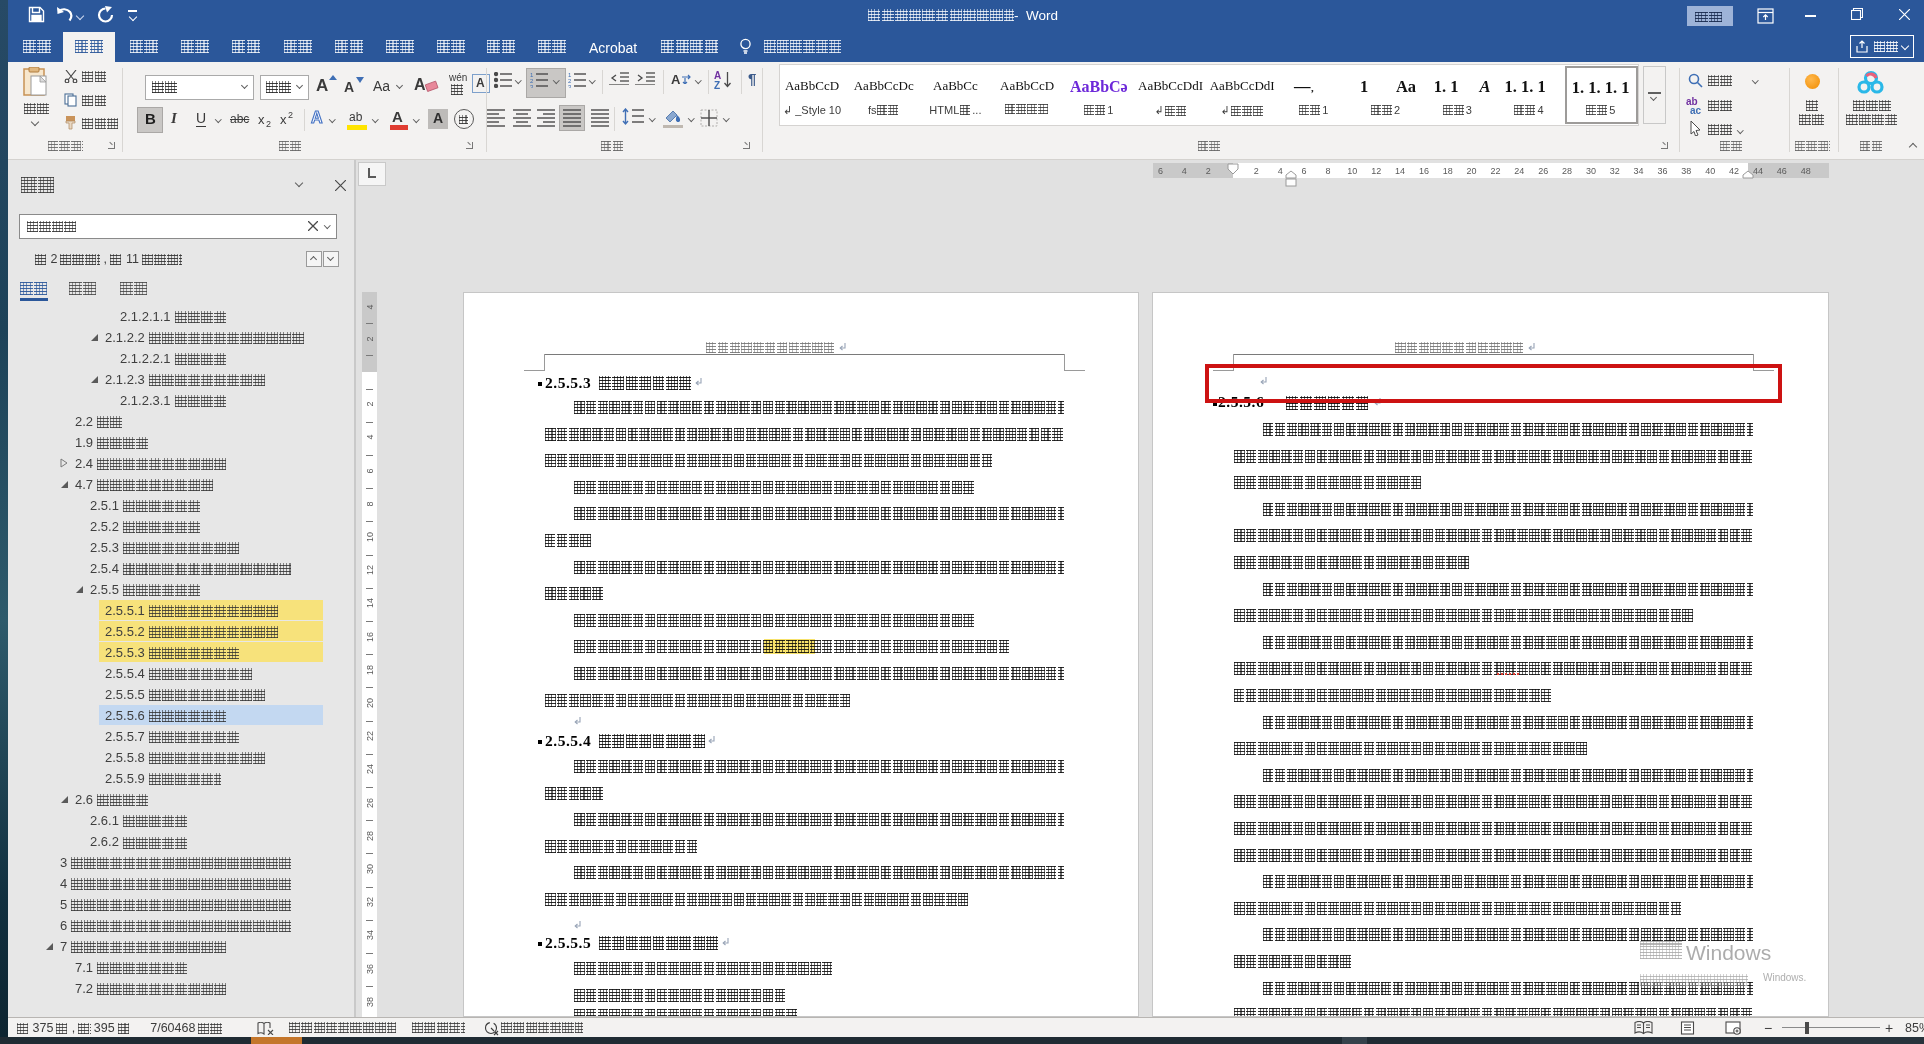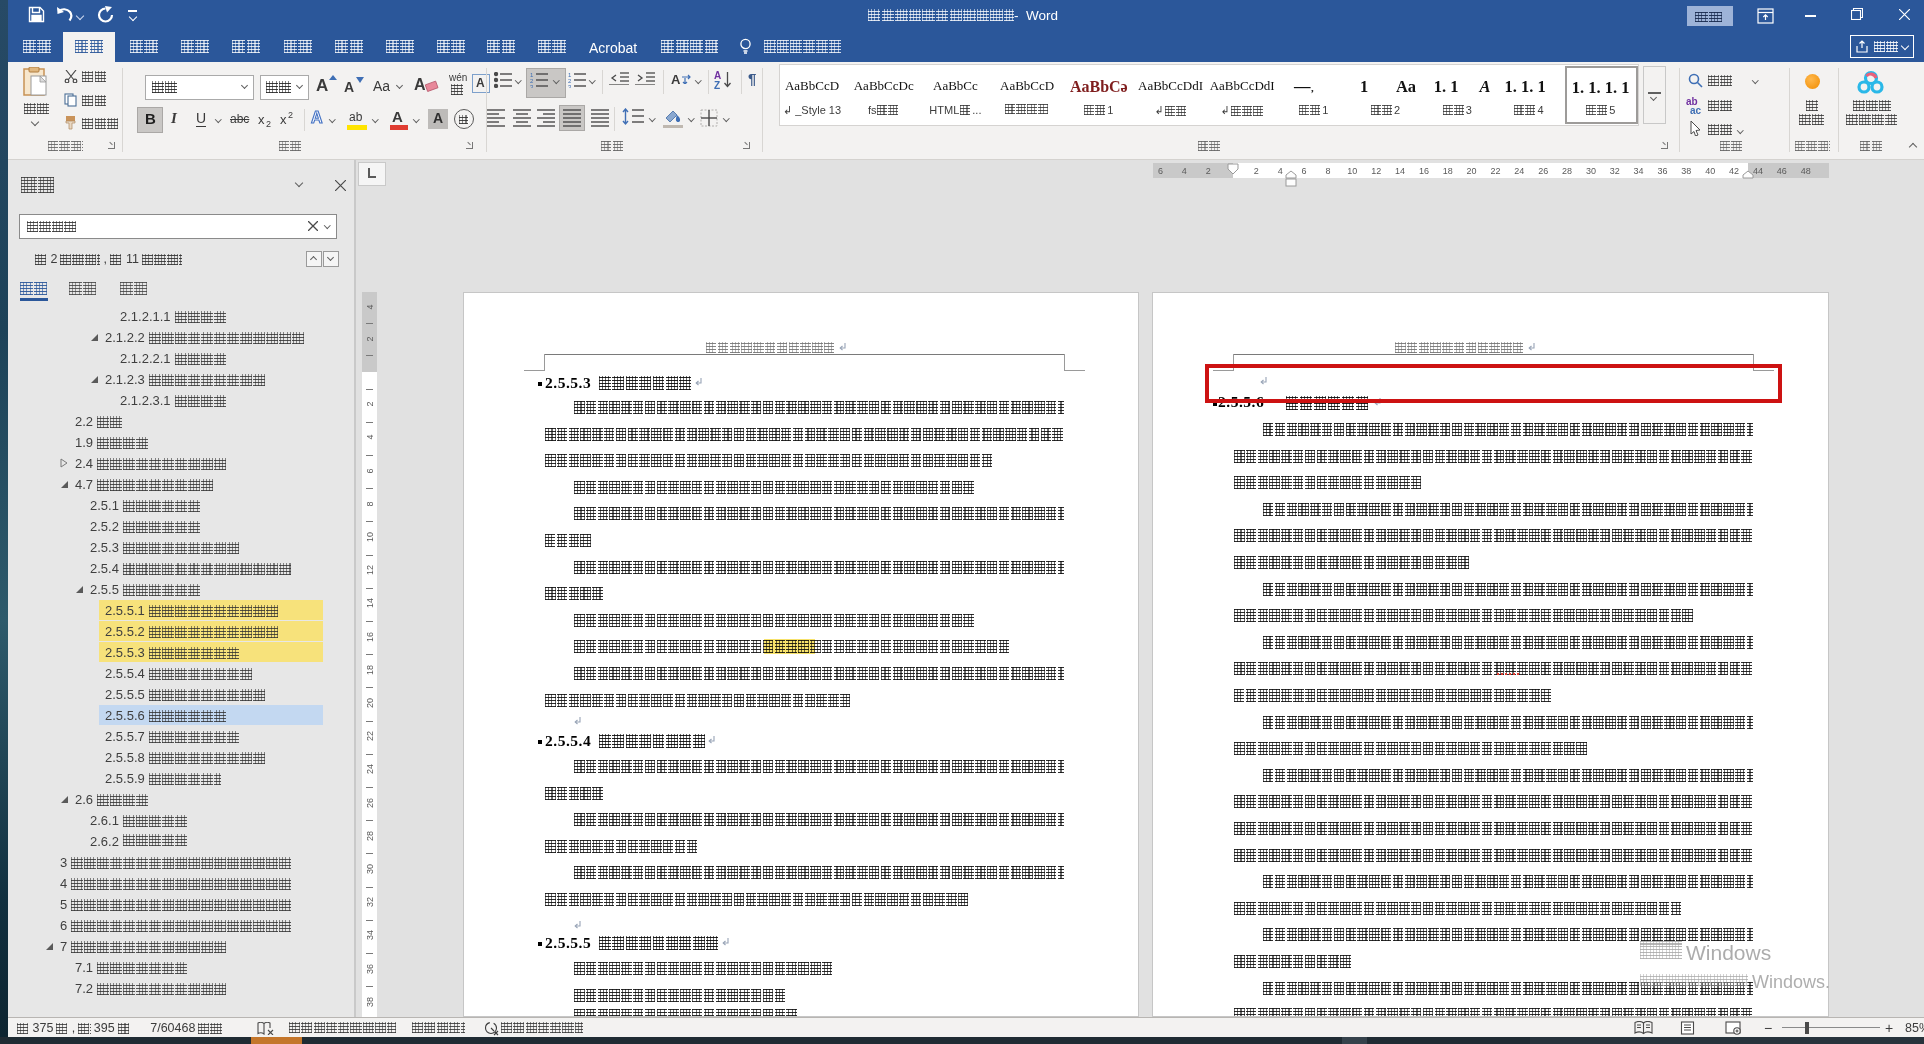--- a/index.html
+++ b/index.html
@@ -320,38 +320,38 @@
         <line x1="9" y1="1" x2="9" y2="17" stroke="#4a4a4a" stroke-width="1.4"></line>
       </g>
     </svg>
 <div class="chv" style="left:716px;top:54px;width:4.5px;height:4.5px"></div>
 <div class="zh" style="left:593px;top:79px;width:23.0px;height:10px;--cw:11.5px;--gap:#f3f2f1;--i1:rgba(96,96,96,.85);--i2:rgba(96,96,96,.5)"></div>
 <div class="gl" style="left:735px;top:80px;width:7px;height:7px"></div>
 <div class="sep" style="left:754px"></div>
 <div class="ab" style="left:771px;top:2px;width:860px;height:62px;background:#fff;border:1px solid #d5d3d1"></div>
 <div class="ab" style="left:771.0px;top:16px;width:66px;text-align:center;white-space:nowrap;overflow:hidden;font-family:'Liberation Serif',serif;font-size:13px;color:#111">AaBbCcD</div>
 <div class="ab" style="left:771.0px;top:42px;width:66px;font-size:11px;color:#3c3c3c;display:flex;justify-content:center;align-items:center;gap:1px;white-space:nowrap">
-      <span>↲ _Style 13</span>
+      <span>↲ _Style 10</span>
     </div>
 <div class="ab" style="left:842.7px;top:16px;width:66px;text-align:center;white-space:nowrap;overflow:hidden;font-family:'Liberation Serif',serif;font-size:13px;color:#111">AaBbCcDc</div>
 <div class="ab" style="left:842.7px;top:42px;width:66px;font-size:11px;color:#3c3c3c;display:flex;justify-content:center;align-items:center;gap:1px;white-space:nowrap">
       <span>fs</span>
       <i class="zi" style="--cw:11px;width:22px;height:10px;--i1:rgba(45,45,45,.8);--i2:rgba(45,45,45,.55)"></i>
     </div>
 <div class="ab" style="left:914.4000000000001px;top:16px;width:66px;text-align:center;white-space:nowrap;overflow:hidden;font-family:'Liberation Serif',serif;font-size:13px;color:#111">AaBbCc</div>
 <div class="ab" style="left:914.4000000000001px;top:42px;width:66px;font-size:11px;color:#3c3c3c;display:flex;justify-content:center;align-items:center;gap:1px;white-space:nowrap">
       <span>HTML </span>
       <i class="zi" style="--cw:11px;width:11px;height:10px;--i1:rgba(45,45,45,.8);--i2:rgba(45,45,45,.55)"></i>
       <span>...</span>
     </div>
 <div class="ab" style="left:986.1000000000001px;top:16px;width:66px;text-align:center;white-space:nowrap;overflow:hidden;font-family:'Liberation Serif',serif;font-size:13px;color:#111">AaBbCcD</div>
 <div class="ab" style="left:986.1000000000001px;top:42px;width:66px;font-size:11px;color:#3c3c3c;display:flex;justify-content:center;align-items:center;gap:1px;white-space:nowrap">
       <i class="zi" style="--cw:11px;width:44px;height:10px;--i1:rgba(45,45,45,.8);--i2:rgba(45,45,45,.55)"></i>
     </div>
-<div class="ab" style="left:1057.8000000000002px;top:16px;width:66px;text-align:center;white-space:nowrap;overflow:hidden;font-family:'Liberation Serif',serif;font-size:16px;font-weight:bold;color:#7f1d1d">AaBbCə</div>
+<div class="ab" style="left:1057.8000000000002px;top:16px;width:66px;text-align:center;white-space:nowrap;overflow:hidden;font-family:'Liberation Serif',serif;font-size:16px;font-weight:bold;color:#6d28d9">AaBbCə</div>
 <div class="ab" style="left:1057.8000000000002px;top:42px;width:66px;font-size:11px;color:#3c3c3c;display:flex;justify-content:center;align-items:center;gap:1px;white-space:nowrap">
       <i class="zi" style="--cw:11px;width:22px;height:10px;--i1:rgba(45,45,45,.8);--i2:rgba(45,45,45,.55)"></i>
       <span> 1</span>
     </div>
 <div class="ab" style="left:1129.5000000000002px;top:16px;width:66px;text-align:center;white-space:nowrap;overflow:hidden;font-family:'Liberation Serif',serif;font-size:13px;color:#111">AaBbCcDdI</div>
 <div class="ab" style="left:1129.5000000000002px;top:42px;width:66px;font-size:11px;color:#3c3c3c;display:flex;justify-content:center;align-items:center;gap:1px;white-space:nowrap">
       <span>↲ </span>
       <i class="zi" style="--cw:11px;width:22px;height:10px;--i1:rgba(45,45,45,.8);--i2:rgba(45,45,45,.55)"></i>
     </div>
 <div class="ab" style="left:1201.2000000000003px;top:16px;width:66px;text-align:center;white-space:nowrap;overflow:hidden;font-family:'Liberation Serif',serif;font-size:13px;color:#111">AaBbCcDdI</div>
@@ -577,21 +577,21 @@
       <path d="M8 1 V8 H1 Z" fill="#5a5a5a"></path>
     </svg>
 <div class="ab" style="left:67px;top:632px;font-size:13px;color:#3f3f3f;display:flex;align-items:center;gap:4px;white-space:nowrap">
       <span>2.6</span>
       <i class="zi" style="--cw:13px;--gap:#e7e7e7;--i1:rgba(45,45,45,.8);--i2:rgba(45,45,45,.55);width:52px;height:12px"></i>
     </div>
 <div class="ab" style="left:82px;top:653px;font-size:13px;color:#3f3f3f;display:flex;align-items:center;gap:4px;white-space:nowrap">
       <span>2.6.1</span>
       <i class="zi" style="--cw:13px;--gap:#e7e7e7;--i1:rgba(45,45,45,.8);--i2:rgba(45,45,45,.55);width:65px;height:12px"></i>
     </div>
-<div class="ab" style="left:82px;top:674px;font-size:13px;color:#3f3f3f;display:flex;align-items:flex-start;gap:4px;white-space:nowrap">
+<div class="ab" style="left:82px;top:674px;font-size:13px;color:#3f3f3f;display:flex;align-items:flex-end;gap:4px;white-space:nowrap">
       <span>2.6.2</span>
       <i class="zi" style="--cw:13px;--gap:#e7e7e7;--i1:rgba(45,45,45,.8);--i2:rgba(45,45,45,.55);width:65px;height:12px"></i>
     </div>
 <div class="ab" style="left:52px;top:695px;font-size:13px;color:#3f3f3f;display:flex;align-items:center;gap:4px;white-space:nowrap">
       <span>3</span>
       <i class="zi" style="--cw:13px;--gap:#e7e7e7;--i1:rgba(45,45,45,.8);--i2:rgba(45,45,45,.55);width:221px;height:12px"></i>
     </div>
 <div class="ab" style="left:52px;top:716px;font-size:13px;color:#3f3f3f;display:flex;align-items:center;gap:4px;white-space:nowrap">
       <span>4</span>
       <i class="zi" style="--cw:13px;--gap:#e7e7e7;--i1:rgba(45,45,45,.8);--i2:rgba(45,45,45,.55);width:221px;height:12px"></i>
@@ -829,21 +829,21 @@
 <div class="ab" style="left:344px;top:380px;width:24px;height:2px;background:repeating-linear-gradient(90deg,#e03c31 0 2px,transparent 2px 4px)"></div>
 <div class="ab" style="left:52px;top:71px;width:577px;height:39px;border:4px solid #cd1212;z-index:5"></div>
 <svg class="ab" style="left:107px;top:84px" width="7" height="9" viewBox="0 0 7 9">
         <g fill="none" stroke="#97a3b6" stroke-width="1.1">
           <path d="M6 0 V5 H1.5"></path>
           <path d="M3.5 3 L1.2 5 L3.5 7"></path>
         </g>
       </svg>
 </div>
 <div class="ab" style="left:1284px;top:781px;z-index:6;opacity:.85"><i class="zi" style="--cw:21px;--gap:rgba(0,0,0,0);--i1:rgba(150,150,150,.8);--i2:rgba(150,150,150,.5);width:42px;height:18px"></i><span style="font-size:21px;color:#9e9e9e;vertical-align:top;margin-left:4px">Windows</span></div>
-<div class="ab" style="left:1284px;top:812px;z-index:6;opacity:.85"><i class="zi" style="--cw:13.5px;--gap:rgba(0,0,0,0);--i1:rgba(150,150,150,.75);--i2:rgba(150,150,150,.5);width:108px;height:12px"></i><span style="font-size:18px;color:#a0a0a0;vertical-align:top;margin-left:4px">Windows.</span></div>
+<div class="ab" style="left:1284px;top:812px;z-index:6;opacity:.85"><i class="zi" style="--cw:13.5px;--gap:rgba(0,0,0,0);--i1:rgba(150,150,150,.75);--i2:rgba(150,150,150,.5);width:108px;height:12px"></i><span style="font-size:10px;color:#a0a0a0;vertical-align:top;margin-left:15px">Windows.</span></div>
 </div>
 <div class="ab" style="left:8px;top:1017px;width:1916px;height:20px;background:#f3f2f1;border-top:1px solid #b8b5b2">
 <div class="ab" style="left:9px;top:3px;font-size:12.5px;color:#3c3c3c;display:flex;align-items:center;gap:3px">
       <i class="zi" style="--cw:12.5px;--gap:#f3f2f1;--i1:rgba(45,45,45,.8);--i2:rgba(45,45,45,.55);width:12.5px;height:11px"></i>
       <span>375</span>
       <i class="zi" style="--cw:12.5px;--gap:#f3f2f1;--i1:rgba(45,45,45,.8);--i2:rgba(45,45,45,.55);width:12.5px;height:11px"></i>
       <span>,</span>
       <i class="zi" style="--cw:12.5px;--gap:#f3f2f1;--i1:rgba(45,45,45,.8);--i2:rgba(45,45,45,.55);width:12.5px;height:11px"></i>
       <span>395</span>
       <i class="zi" style="--cw:12.5px;--gap:#f3f2f1;--i1:rgba(45,45,45,.8);--i2:rgba(45,45,45,.55);width:12.5px;height:11px"></i>

